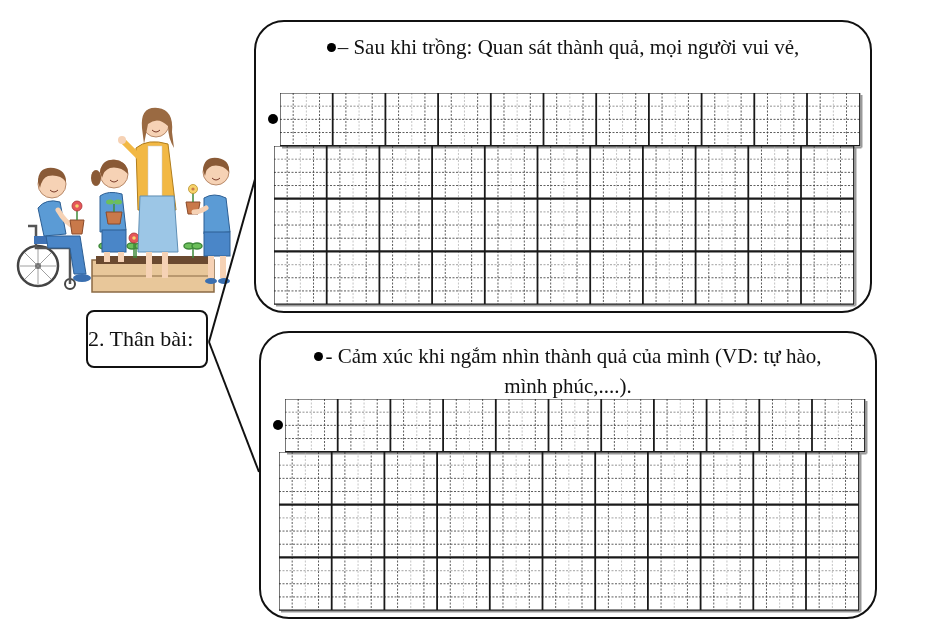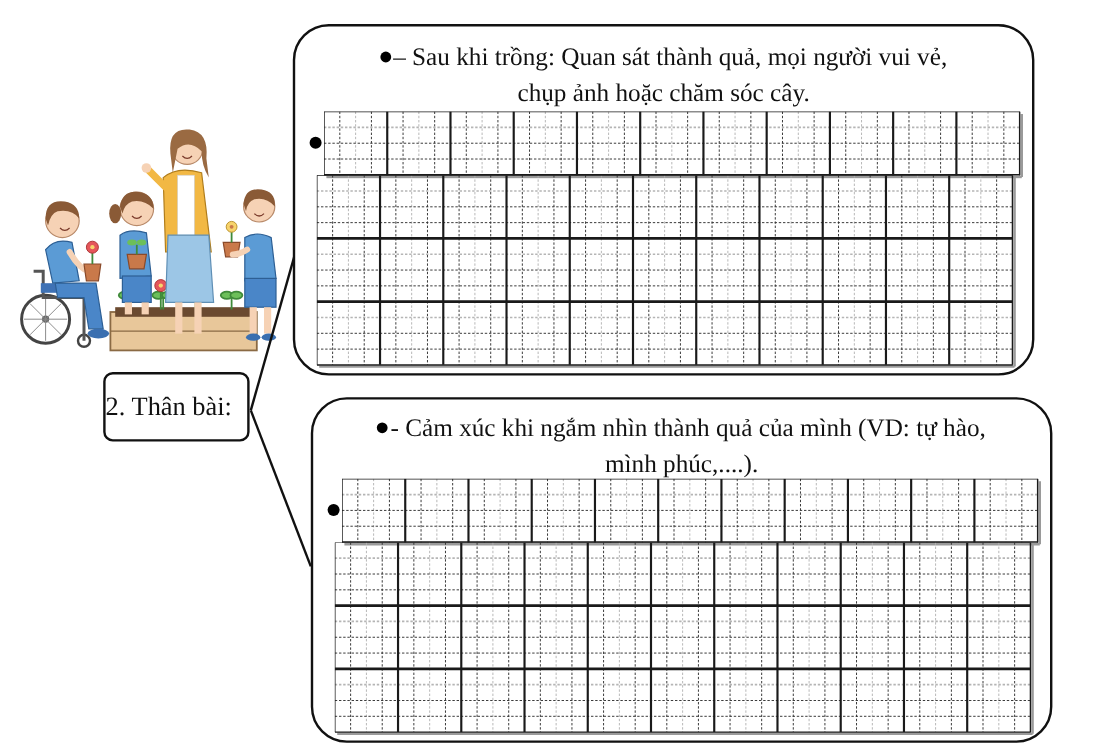--- a/index.html
+++ b/index.html
@@ -44,21 +44,21 @@
     height: 627px;
     pointer-events: none;
   }
   .panel {
     position: absolute;
     border: 2.5px solid #111;
     border-radius: 30px;
     box-sizing: border-box;
     background: #fff;
   }
-  .panel-top { left: 244px; top: 20px; width: 618px; height: 293px; }
+  .panel-top { left: 254px; top: 20px; width: 618px; height: 293px; }
   .panel-bottom { left: 259px; top: 331px; width: 618px; height: 288px; }
 
   .prompt {
     position: absolute;
     left: 0;
     width: 100%;
     text-align: center;
     font-size: 21px;
     line-height: 30px;
   }
@@ -197,21 +197,20 @@
   <line x1="209" y1="342" x2="259" y2="472" stroke="#111" stroke-width="2"></line>
 </svg>
 
 <div class="label-box">
   <span>2. Thân bài:</span>
 </div>
 
 <div class="panel panel-top">
   <div class="prompt">
     <div><span class="bullet"></span><span>–   Sau khi trồng: Quan sát thành quả, mọi người vui vẻ,</span></div>
-    <div>chụp   ảnh hoặc chăm sóc cây.</div>
   </div>
   <div class="row-bullet" style="left:12px; top:92px;"></div>
   <div class="grid" style="left:24px; top:71px;">
       <svg width="583" height="56">
         <line x1="581.5" y1="2" x2="581.5" y2="54.5" stroke="#9a9a9a" stroke-width="2"></line>
         <line x1="2" y1="54.5" x2="581.5" y2="54.5" stroke="#9a9a9a" stroke-width="2"></line>
         <line x1="13.175" y1="0" x2="13.175" y2="53" stroke="#333333" stroke-width="0.8" stroke-dasharray="2,1.5"></line>
         <line x1="26.35" y1="0" x2="26.35" y2="53" stroke="#b5b5b5" stroke-width="0.8" stroke-dasharray="2,1.5"></line>
         <line x1="39.525000000000006" y1="0" x2="39.525000000000006" y2="53" stroke="#333333" stroke-width="0.8" stroke-dasharray="2,1.5"></line>
         <line x1="65.875" y1="0" x2="65.875" y2="53" stroke="#333333" stroke-width="0.8" stroke-dasharray="2,1.5"></line>

